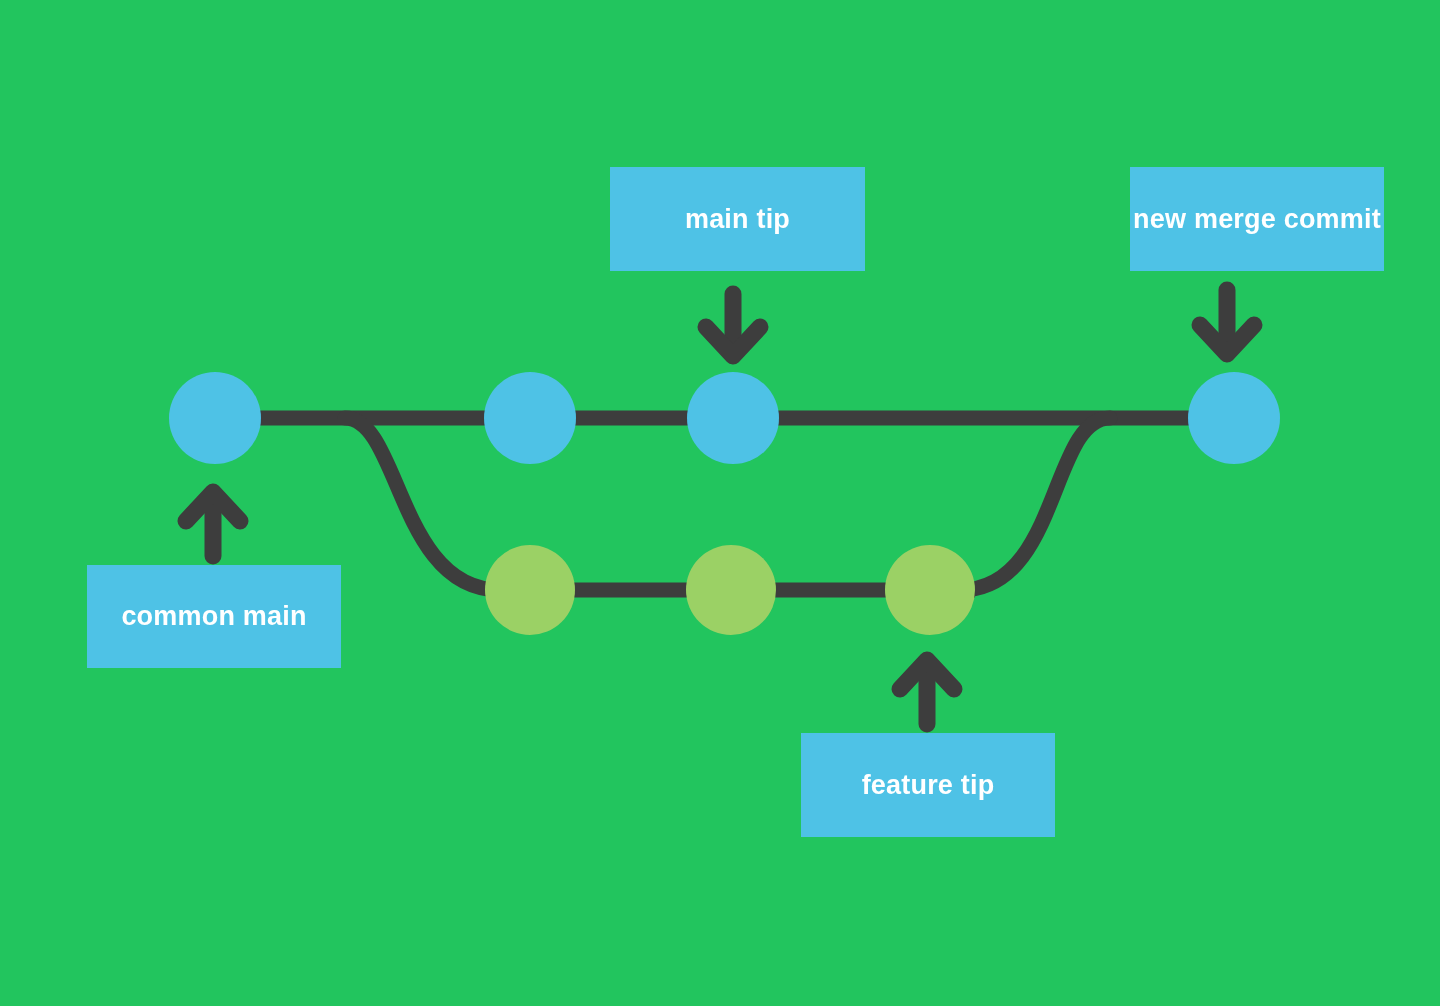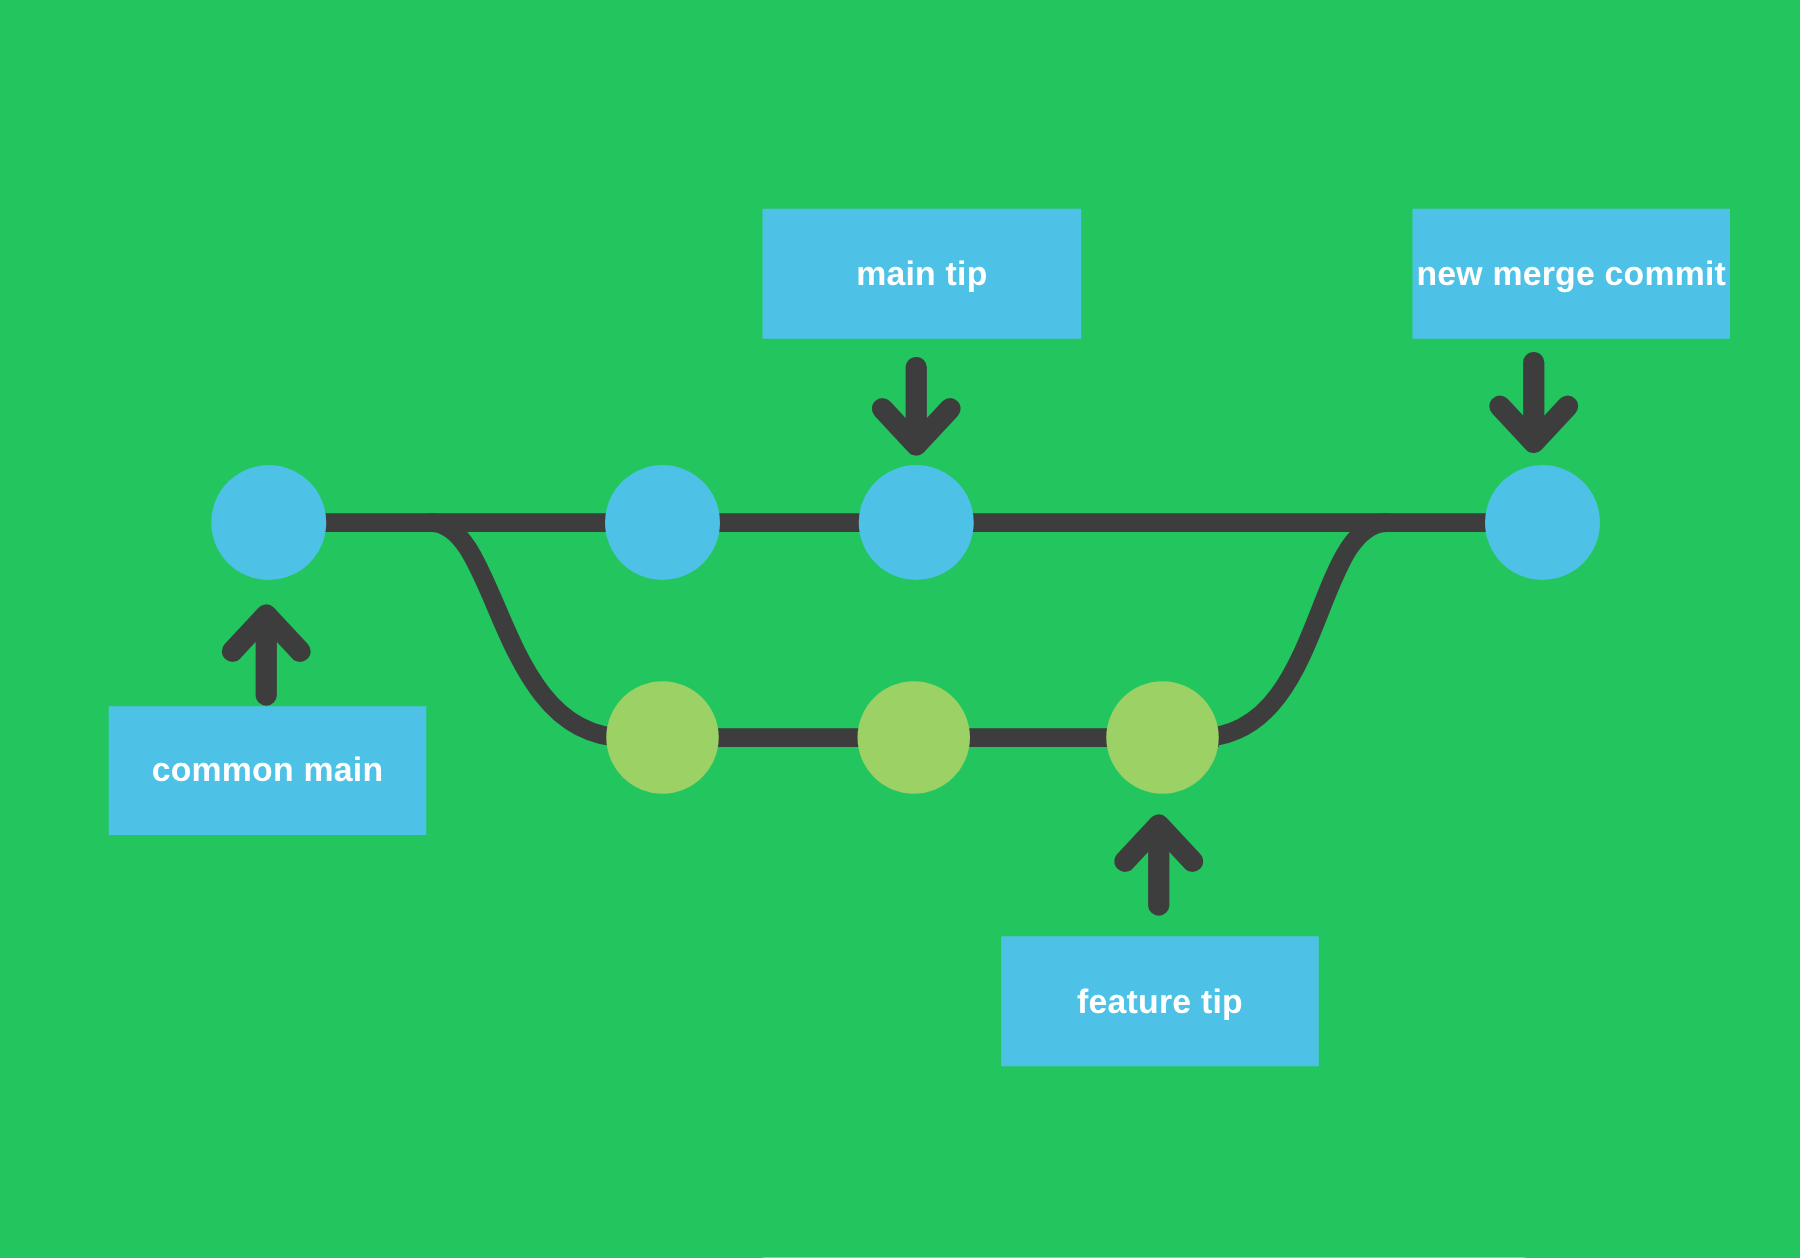--- a/index.html
+++ b/index.html
@@ -104,17 +104,17 @@
   </div>
 
   <div class="label-box" style="left:1100px; top:167px; width:254px; height:104px; background:#4ec2e6;margin-left:30px;">
     <span>new merge commit</span>
   </div>
 
   <div class="label-box" style="left:87px; top:565px; width:254px; height:103px; background:#4ec2e6;">
     <span>common main</span>
   </div>
 
-  <div class="label-box" style="left:801px; top:733px; width:254px; height:104px; background:#4ec2e6;margin-top:16px;">
+  <div class="label-box" style="left:801px; top:733px; width:254px; height:104px; background:#4ec2e6;">
     <span>feature tip</span>
   </div>
 
 </div>
 
 </body></html>

